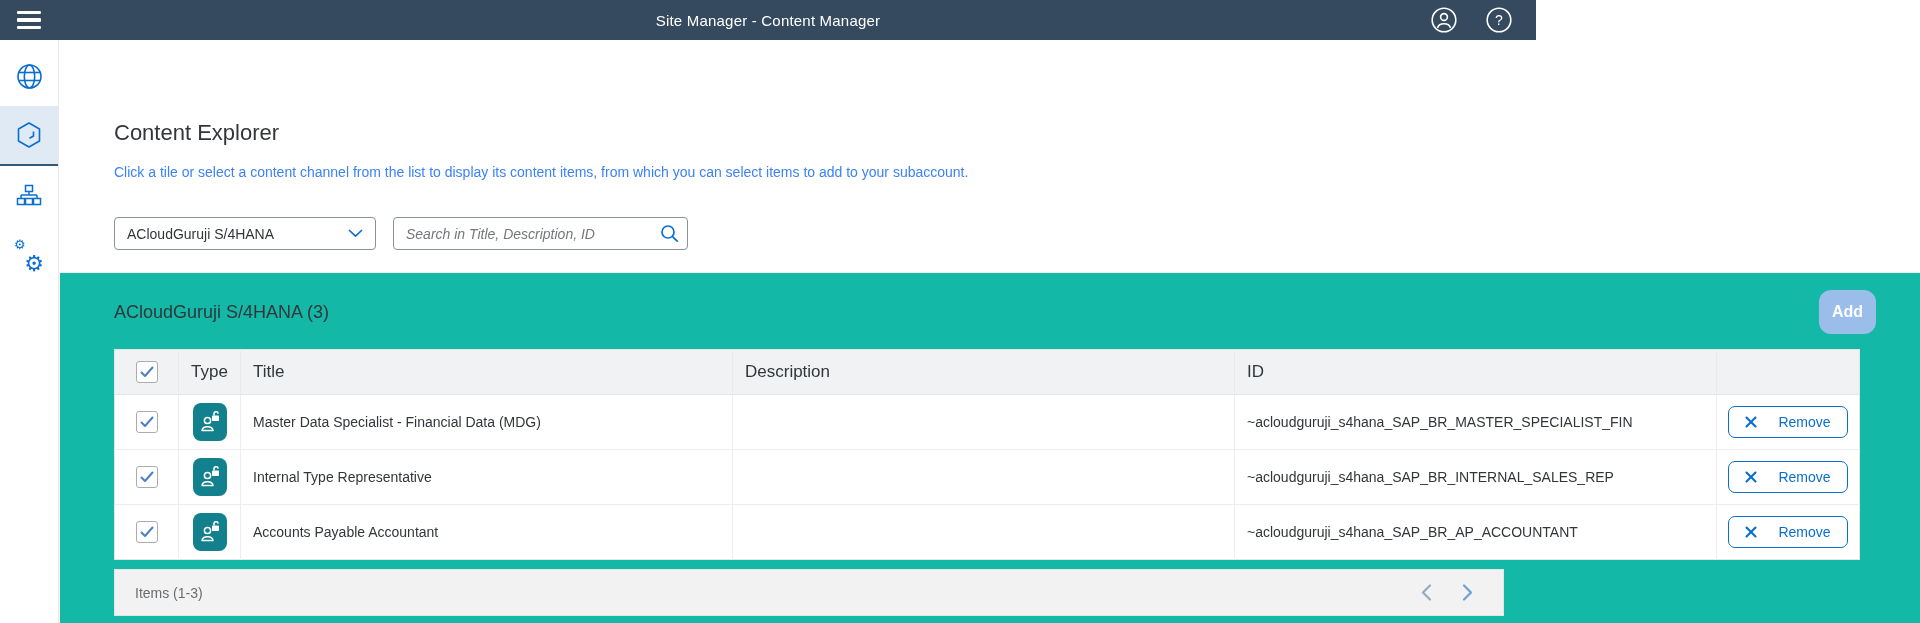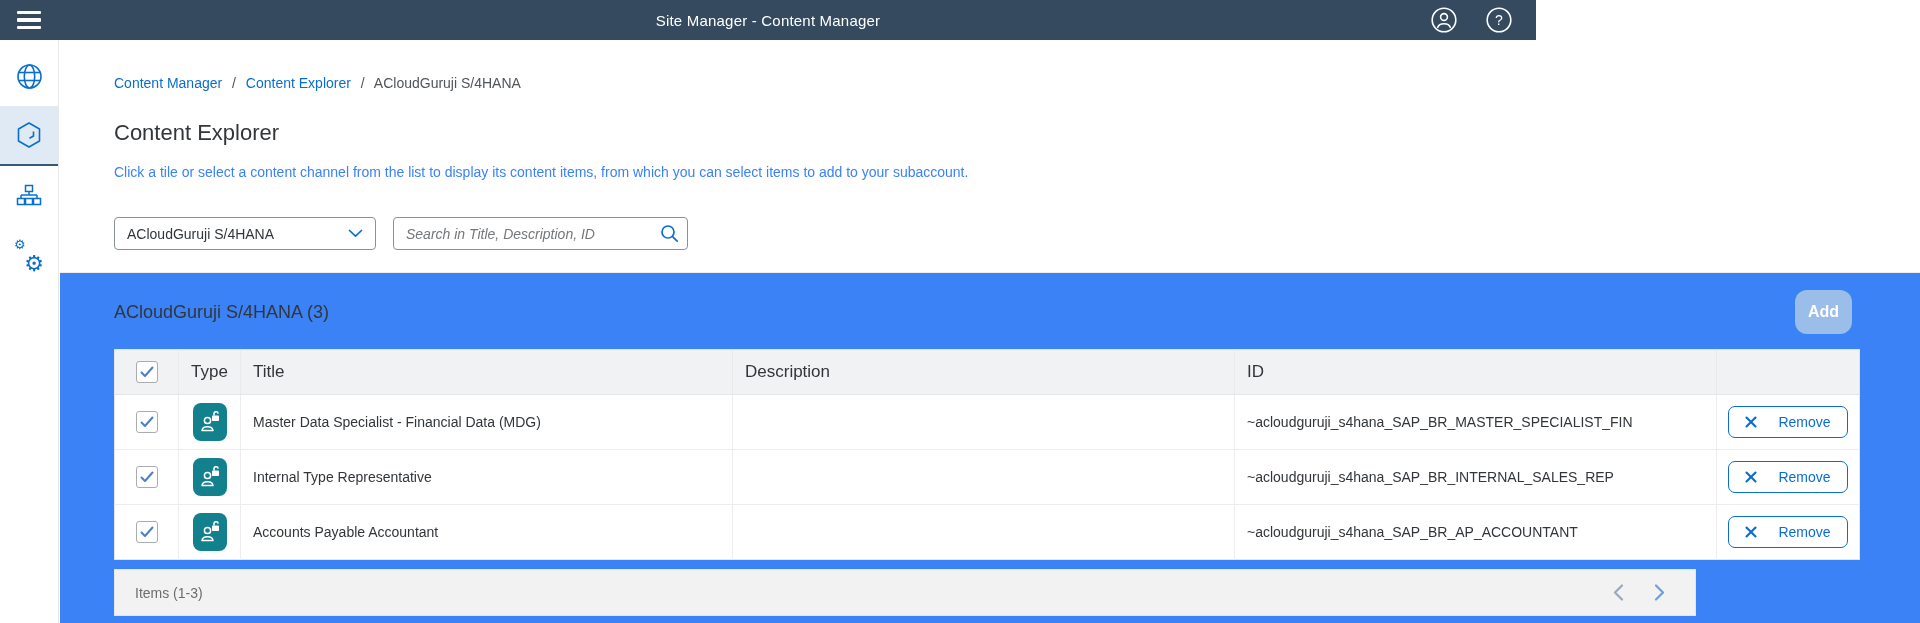--- a/index.html
+++ b/index.html
@@ -32,37 +32,37 @@
 
   .toolbar{position:absolute;left:54px;top:177px;display:flex;gap:17px;}
   .select{width:262px;height:33px;box-sizing:border-box;border:1px solid #89919a;border-radius:4px;background:#fff;display:flex;align-items:center;justify-content:space-between;padding:0 12px;cursor:pointer;}
   .select .sel-text{font-size:14px;color:#32363a;}
   .searchbox{position:relative;width:295px;height:33px;}
   .searchbox input{width:100%;height:100%;box-sizing:border-box;border:1px solid #89919a;border-radius:4px;padding:0 38px 0 12px;font-size:14px;font-family:"Liberation Sans",sans-serif;color:#32363a;background:#fff;outline:none;}
   .searchbox input::placeholder{color:#74777a;font-style:italic;}
   .search-icon-btn{position:absolute;right:9px;top:7px;cursor:pointer;}
 
   
-  .panel{position:absolute;left:0;right:0;top:232px;bottom:0;background:#3b82f6;border-top:1px solid #ededee;box-sizing:border-box;padding:24px 68px 0 54px;}
+  .panel{position:absolute;left:0;right:0;top:232px;bottom:0;background:#14b8a6;border-top:1px solid #ededee;box-sizing:border-box;padding:24px 44px 0 54px;}
   .section-head{display:flex;align-items:center;justify-content:space-between;height:30px;margin-bottom:22px;}
   .section-title{font-size:18px;color:#32363a;}
   .add-btn{width:57px;height:44px;border:none;border-radius:12px;background:#9bbde9;color:#fff;font-size:16px;font-weight:bold;font-family:"Liberation Sans",sans-serif;cursor:default;}
 
   table.grid{width:1746px;border-collapse:collapse;table-layout:fixed;background:#fff;border:1px solid #e4e5e6;}
   table.grid th{height:44px;background:#f1f2f3;font-weight:400;font-size:17px;color:#32363a;text-align:left;padding:0 0 0 12px;border-right:1px solid #e9eaeb;border-bottom:1px solid #e4e5e6;}
   table.grid td{height:54px;font-size:14px;color:#32363a;padding:0 0 0 12px;border-right:1px solid #ededee;border-bottom:1px solid #ededee;background:#fff;}
   table.grid th.c,table.grid td.c{text-align:center;padding:0;}
   table.grid th:last-child,table.grid td:last-child{border-right:none;}
   table.grid tr:last-child td{border-bottom:none;}
 
   .checkbox{display:inline-flex;width:22px;height:22px;box-sizing:border-box;border:1px solid #a9adb2;border-radius:3px;background:#fff;align-items:center;justify-content:center;cursor:pointer;vertical-align:middle;}
   .role-icon{display:inline-flex;width:34px;height:38px;border-radius:8px;background:#13808d;align-items:center;justify-content:center;vertical-align:middle;}
   .remove-btn{display:inline-flex;align-items:center;gap:21px;height:32px;box-sizing:border-box;padding:0 16px;border:1px solid #0a6ed1;border-radius:7px;background:#fff;color:#0a6ed1;font-size:14px;font-family:"Liberation Sans",sans-serif;cursor:pointer;}
 
-  .grid-footer{width:1582px;box-sizing:border-box;margin-top:9px;height:47px;background:#f2f2f3;border:1px solid #e4e5e6;display:flex;align-items:center;justify-content:space-between;padding:0 20px;}
+  .grid-footer{width:1390px;box-sizing:border-box;margin-top:9px;height:47px;background:#f2f2f3;border:1px solid #e4e5e6;display:flex;align-items:center;justify-content:space-between;padding:0 20px;}
   .items-label{font-size:14px;color:#6a6d70;}
   .pager{display:flex;align-items:center;gap:26px;margin-right:8px;}
   .pager-btn{background:none;border:none;padding:2px;cursor:pointer;display:flex;}
 </style>
 </head>
 <body>
 
 <div class="app">
 
   <div class="shellbar">
@@ -119,27 +119,20 @@
     <div class="nav-item">
       <div class="gear-wrap">
         <span class="gear-small">⚙</span>
         <span class="gear-big">⚙</span>
       </div>
     </div>
   </div>
 
   <div class="content">
 
-    <div class="breadcrumb">
-      <span class="crumb-link">Content Manager</span>
-      <span class="sep">/</span>
-      <span class="crumb-link">Content Explorer</span>
-      <span class="sep">/</span>
-      <span>ACloudGuruji S/4HANA</span>
-    </div>
 
     <h1 class="page-title">Content Explorer</h1>
     <div class="page-desc">Click a tile or select a content channel from the list to display its content items, from which you can select items to add to your subaccount.</div>
 
     <div class="toolbar">
       <div class="select">
         <span class="sel-text">ACloudGuruji S/4HANA</span>
         <svg width="15" height="9" viewBox="0 0 15 9" fill="none" stroke="#0a6ed1" stroke-width="1.7" stroke-linecap="round" stroke-linejoin="round">
           <polyline points="1.5,1.5 7.5,7.2 13.5,1.5"></polyline>
         </svg>

